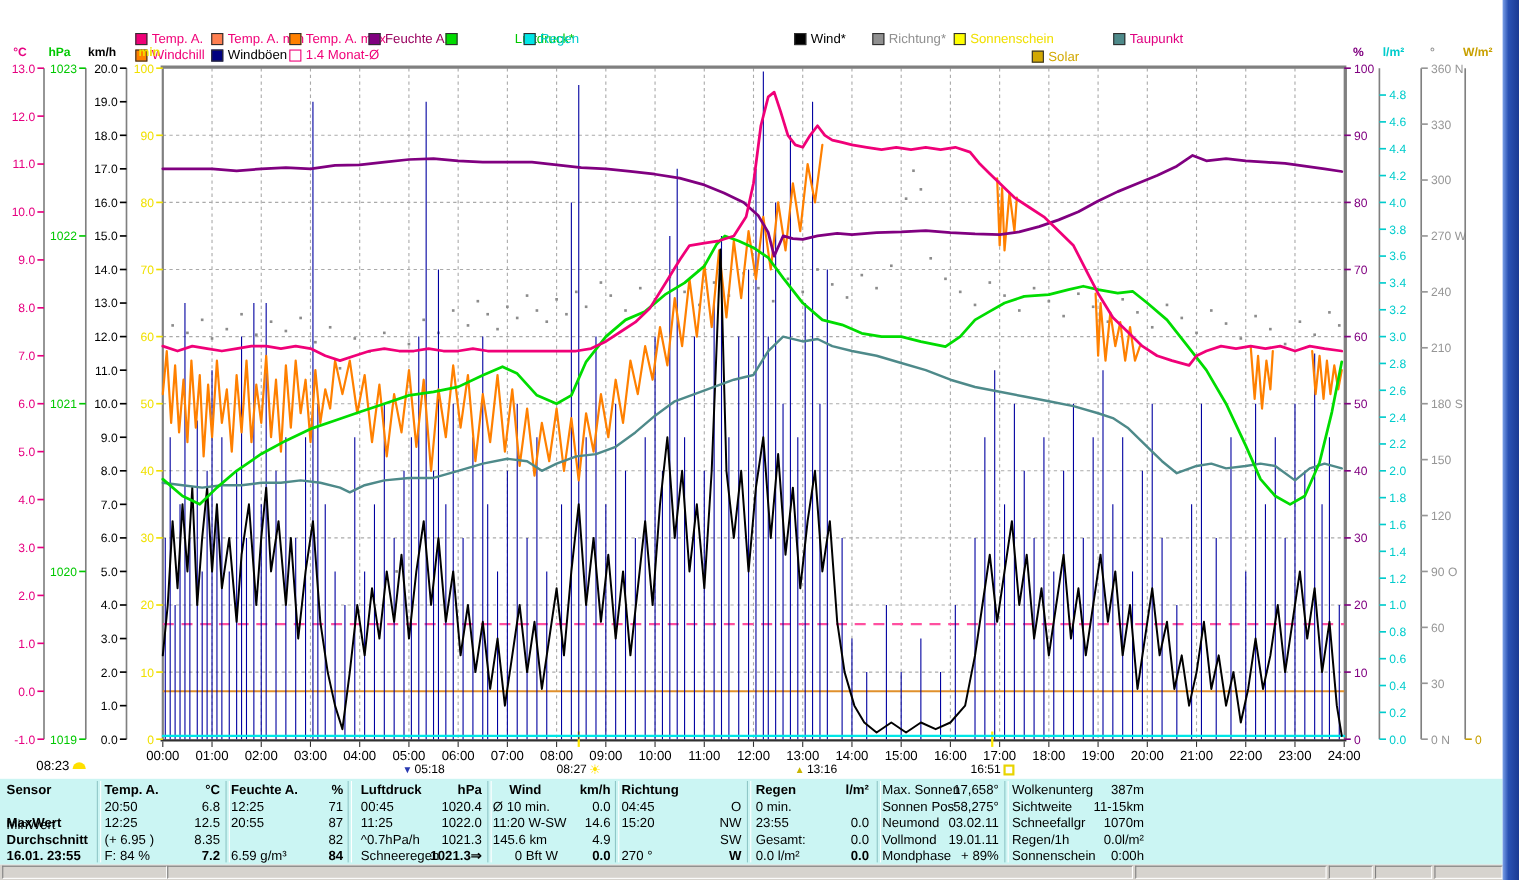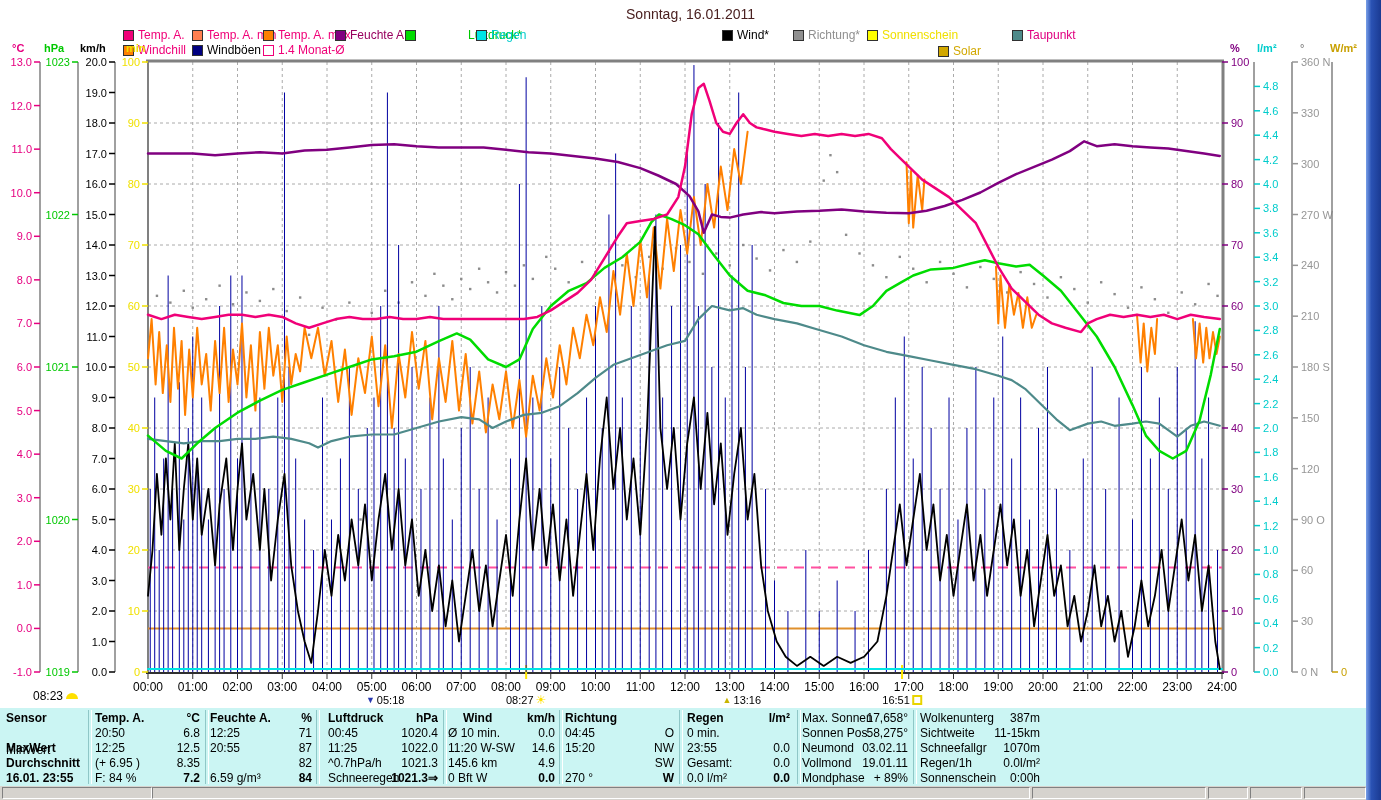--- a/index.html
+++ b/index.html
@@ -25,21 +25,20 @@
   .spanel{position:absolute;top:1px;height:10px;border:1px solid;border-color:#808080 #ffffff #ffffff #808080;background:#d6d3ce;}
   .window-edge{position:absolute;right:0;top:0;width:15px;height:800px;
                background:linear-gradient(90deg,#7aa0e8 0%,#2a52b4 35%,#1a3a92 100%);}
   svg{position:absolute;left:0;top:0;}
   svg text{font-family:"Liberation Sans",sans-serif;}
 </style>
 </head>
 <body>
 
 <div class="page">
-  <div class="title">Sonntag, 16.01.2011</div>
   <div id="legend">
       <div class="legend-item" style="left: 123px; top: 29px; color: rgb(240, 0, 120);">
         <span class="legend-sq" style="background: rgb(240, 0, 120);"></span>
         <span>Temp. A.</span>
       </div>
       <div class="legend-item" style="left: 192px; top: 29px; color: rgb(240, 0, 120);">
         <span class="legend-sq" style="background: rgb(255, 127, 80);"></span>
         <span>Temp. A. min</span>
       </div>
       <div class="legend-item" style="left: 263px; top: 29px; color: rgb(240, 0, 120);">
@@ -688,21 +687,21 @@
       <div class="tcell" style="left: 328px; top: 63px;">Schneeregen</div>
       <div class="tval" style="left: 438px; top: 63px; font-weight: bold;">1021.3⇒</div>
       <div class="tcell" style="left: 448px; top: 3px; font-weight: bold; padding-left: 15px;">Wind</div>
       <div class="tval" style="left: 555px; top: 3px; font-weight: bold;">km/h</div>
       <div class="tcell" style="left: 448px; top: 18px;">Ø 10 min.</div>
       <div class="tval" style="left: 555px; top: 18px;">0.0</div>
       <div class="tcell" style="left: 448px; top: 33px;">11:20   W-SW</div>
       <div class="tval" style="left: 555px; top: 33px;">14.6</div>
       <div class="tcell" style="left: 448px; top: 48px;">145.6 km</div>
       <div class="tval" style="left: 555px; top: 48px;">4.9</div>
-      <div class="tcell" style="left: 448px; top: 63px;">0 Bft W</div>
+      <div class="tcell" style="left: 448px; top: 63px; padding-left: 20px;">0 Bft W</div>
       <div class="tval" style="left: 555px; top: 63px; font-weight: bold;">0.0</div>
       <div class="tcell" style="left: 565px; top: 3px; font-weight: bold;">Richtung</div>
       <div class="tcell" style="left: 565px; top: 18px;">04:45</div>
       <div class="tval" style="left: 674px; top: 18px;">O</div>
       <div class="tcell" style="left: 565px; top: 33px;">15:20</div>
       <div class="tval" style="left: 674px; top: 33px;">NW</div>
       <div class="tcell" style="left: 565px; top: 48px;"></div>
       <div class="tval" style="left: 674px; top: 48px;">SW</div>
       <div class="tcell" style="left: 565px; top: 63px;">270 °</div>
       <div class="tval" style="left: 674px; top: 63px; font-weight: bold;">W</div>

